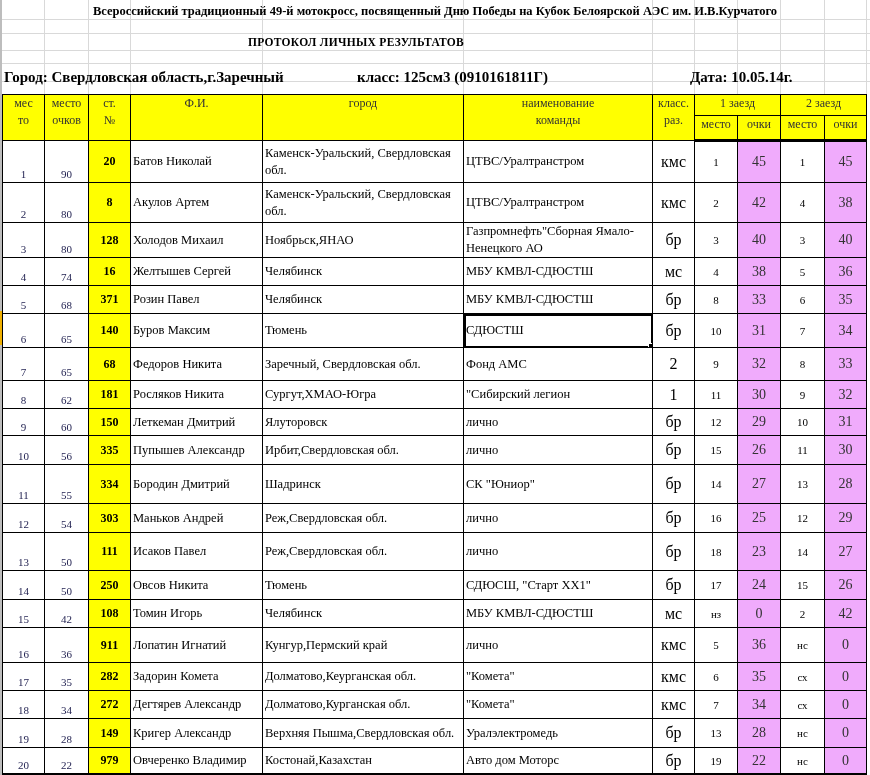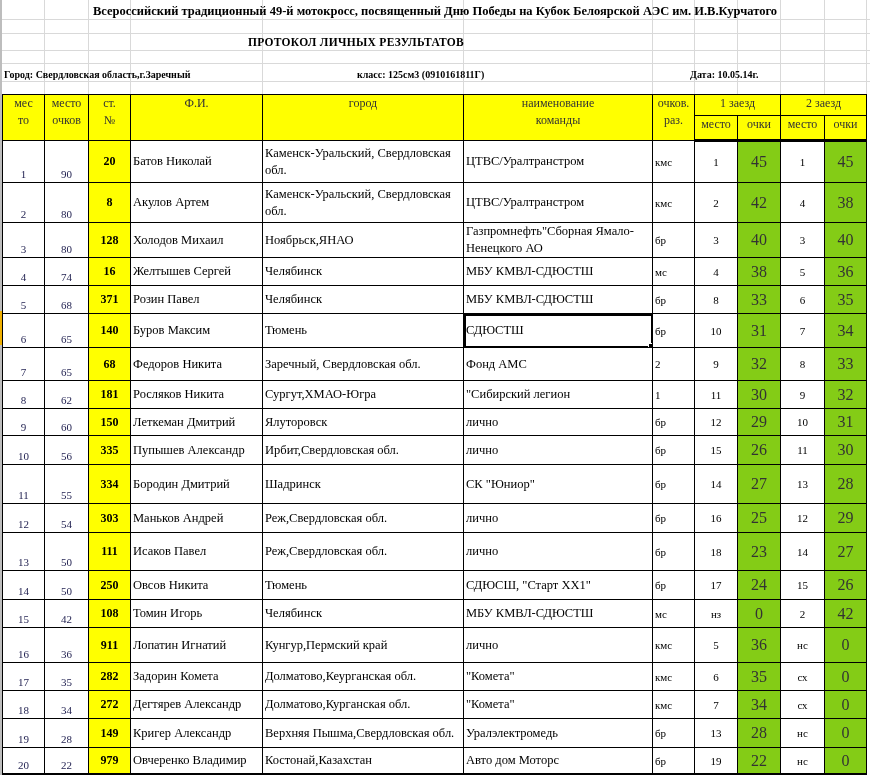--- a/index.html
+++ b/index.html
@@ -5,36 +5,36 @@
   html, body { margin: 0; padding: 0; background: #ffffff; }
   body { width: 870px; height: 775px; position: relative; overflow: hidden;
          font-family: "Liberation Serif", "DejaVu Serif", serif; color: #000; }
   .gridbg { position: absolute; left: 0; top: 0; width: 870px; height: 94px; }
   .vline { position: absolute; top: 0; width: 1px; background: #d9d9d9; height: 94px; }
   .hline { position: absolute; left: 0; height: 1px; background: #d9d9d9; width: 870px; }
   .title { position: absolute; left: 0; width: 870px; top: 4px; text-align: center;
            font-weight: bold; font-size: 12.5px; }
   .subtitle { position: absolute; left: 0; width: 712px; top: 36px; text-align: center;
               font-weight: bold; font-size: 11.5px; letter-spacing: 0.3px; }
-  .meta { position: absolute; top: 69px; font-weight: bold; font-size: 10px; white-space: nowrap; }
+  .meta { position: absolute; top: 69px; font-weight: bold; font-size: 15px; white-space: nowrap; }
   .leftedge { position: absolute; left: 0; top: 0; width: 2px; height: 775px; background: #bdbdbd; }
   .rightedge { position: absolute; left: 866px; top: 0; width: 1px; height: 775px; background: #d9d9d9; }
 
   table.protocol { position: absolute; left: 2px; top: 94px; border-collapse: collapse;
                    table-layout: fixed; font-size: 12px; }
   table.protocol td { border: 1px solid #000; padding: 0 2px; overflow: hidden; }
   .hdr td { background: #ffff00; font-size: 12px; color: #333; text-align: center; vertical-align: top;
             line-height: 17px; padding-top: 1px; }
   .hdr-bottom td { border-bottom: 3px solid #000 !important; }
   .c-place, .c-sum { text-align: center; vertical-align: bottom; font-size: 11px; color: #1f1f4f; padding-bottom: 2px !important; }
   .c-num { text-align: center; vertical-align: middle; font-weight: bold; font-size: 12px; background: #ffff00; }
   .c-name, .c-city, .c-team { text-align: left; vertical-align: middle; font-size: 12.5px; line-height: 17px; }
-  .c-rank { vertical-align: middle; font-size: 11px; }
+  .c-rank { text-align: center; vertical-align: middle; font-size: 16px; }
   .c-p1, .c-p2 { text-align: center; vertical-align: middle; font-size: 11px; }
-  .c-s1, .c-s2 { text-align: center; vertical-align: middle; font-size: 16px; background: #84cc16; color: #333; }
+  .c-s1, .c-s2 { text-align: center; vertical-align: middle; font-size: 14px; background: #f0abfc; color: #333; }
   .sel { outline: 2px solid #000; outline-offset: -2px; position: relative; }
   .sel-handle { position: absolute; right: -3px; bottom: -3px; width: 5px; height: 5px; background: #000; border: 1px solid #fff; }
   .last-row td { border-bottom: 3px solid #000 !important; }
   .rowsel-mark { position: absolute; left: 0; top: 311px; width: 2px; height: 34px; background: #f0b000; }
 </style>
 </head>
 <body>
 
 <div class="gridbg">
   <div class="vline" style="left:44px"></div>
@@ -78,21 +78,21 @@
       <col style="width:42px">
   </colgroup>
   <tbody>
       <tr class="hdr" style="height:21px">
     <td rowspan="2"><span>мес</span><br><span>то</span></td>
     <td rowspan="2"><span>место</span><br><span>очков</span></td>
     <td rowspan="2"><span>ст.</span><br><span>№</span></td>
     <td rowspan="2">Ф.И.</td>
     <td rowspan="2">город</td>
     <td rowspan="2"><span>наименование</span><br><span>команды</span></td>
-    <td rowspan="2"><span>очков.</span><br><span>раз.</span></td>
+    <td rowspan="2"><span>класс.</span><br><span>раз.</span></td>
     <td colspan="2">1 заезд</td>
     <td colspan="2">2 заезд</td>
   </tr>
   <tr class="hdr hdr-bottom" style="height:25px">
     <td style="border-bottom:3px solid #000">место</td>
     <td>очки</td>
     <td>место</td>
     <td>очки</td>
   </tr>
   </tbody>

